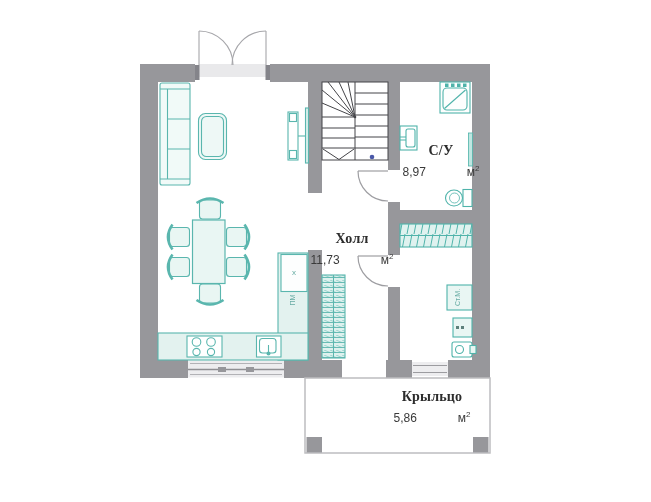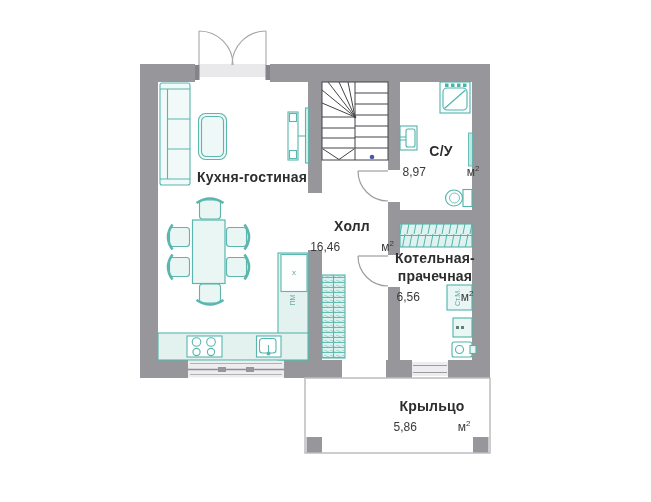--- a/index.html
+++ b/index.html
@@ -1,20 +1,20 @@
 <!DOCTYPE html>
 <html><head>
 <meta charset="utf-8">
 <style>
   html,body{margin:0;padding:0;background:#fff;}
   body{width:651px;height:502px;overflow:hidden;font-family:"Liberation Sans",sans-serif;}
   #plan{position:relative;width:651px;height:502px;background:#fff;}
   #plan svg{position:absolute;left:0;top:0;}
   .room-label{position:absolute;transform:translateX(-50%);text-align:center;color:#2d2d2d;white-space:nowrap;}
-  .room-name{font-size:14px;font-weight:bold;line-height:18px;letter-spacing:0.2px;}
+  .room-name{font-size:14px;font-weight:bold;line-height:18px;letter-spacing:0.2px;font-family:Liberation Serif, serif;}
   .room-area{font-size:12px;font-weight:normal;color:#3a3a3a;margin-top:2px;line-height:14px;}
   .room-area sup{font-size:8px;}
   .unit{margin-left:20px;padding-left:21px;}
 </style>
 </head>
 <body>
 
 <div id="plan">
 <svg width="651" height="502" viewBox="0 0 651 502">
   <defs>
@@ -200,36 +200,30 @@
     <rect x="461" y="326" width="3" height="3" fill="#5d807b"></rect>
   </g>
   <g stroke="#4fb3aa" stroke-width="1.1">
     <rect x="452" y="342" width="20" height="15" rx="2" fill="#ffffff"></rect>
     <circle cx="459.5" cy="349.5" r="4" fill="none"></circle>
     <rect x="470" y="345.5" width="6" height="8" fill="#e9f6f3"></rect>
   </g>
 </svg>
 
   <div class="room-label" style="left:252px;top:168px;">
-    <div class="room-name">Кухня-гостиная</div>
-  </div>
-
-  <div class="room-label" style="left:352px;top:217px;">
+  </div>
+
+  <div class="room-label" style="left:352px;top:230px;">
     <div class="room-name">Холл</div>
-    <div class="room-area"><span>16,46</span><span class="unit"><span>м</span><sup>2</sup></span></div>
+    <div class="room-area"><span>11,73</span><span class="unit"><span>м</span><sup>2</sup></span></div>
   </div>
 
   <div class="room-label" style="left:441px;top:142px;">
     <div class="room-name">С/У</div>
     <div class="room-area"><span>8,97</span><span class="unit"><span>м</span><sup>2</sup></span></div>
   </div>
 
-  <div class="room-label" style="left:435px;top:249px;">
-    <div class="room-name">Котельная-</div>
-    <div class="room-name">прачечная</div>
-    <div class="room-area"><span>6,56</span><span class="unit"><span>м</span><sup>2</sup></span></div>
-  </div>
-
-  <div class="room-label" style="left:432px;top:397px;">
+
+  <div class="room-label" style="left:432px;top:388px;">
     <div class="room-name">Крыльцо</div>
     <div class="room-area"><span>5,86</span><span class="unit"><span>м</span><sup>2</sup></span></div>
   </div>
 </div>
 
 </body></html>

